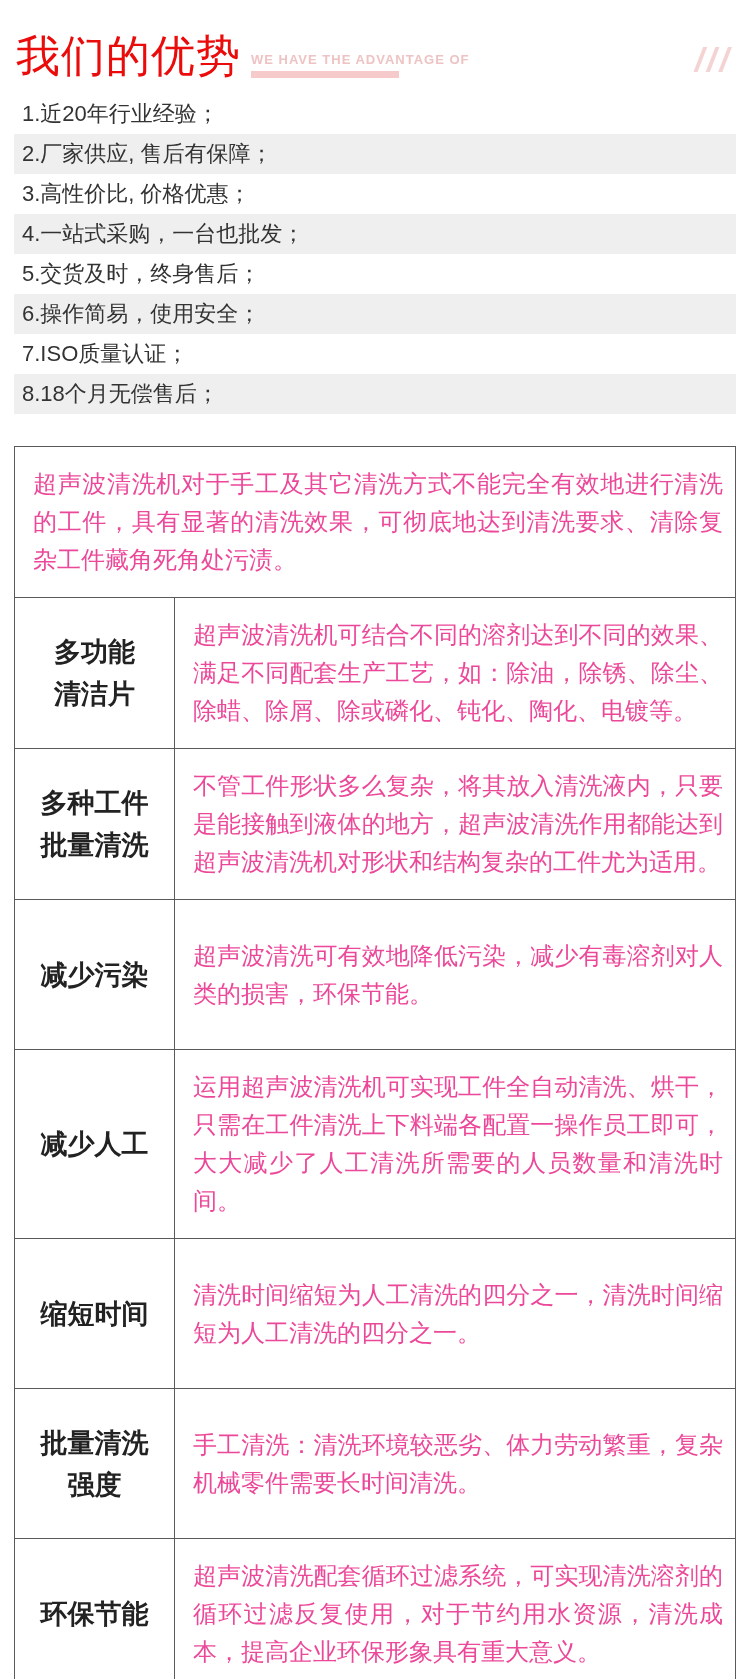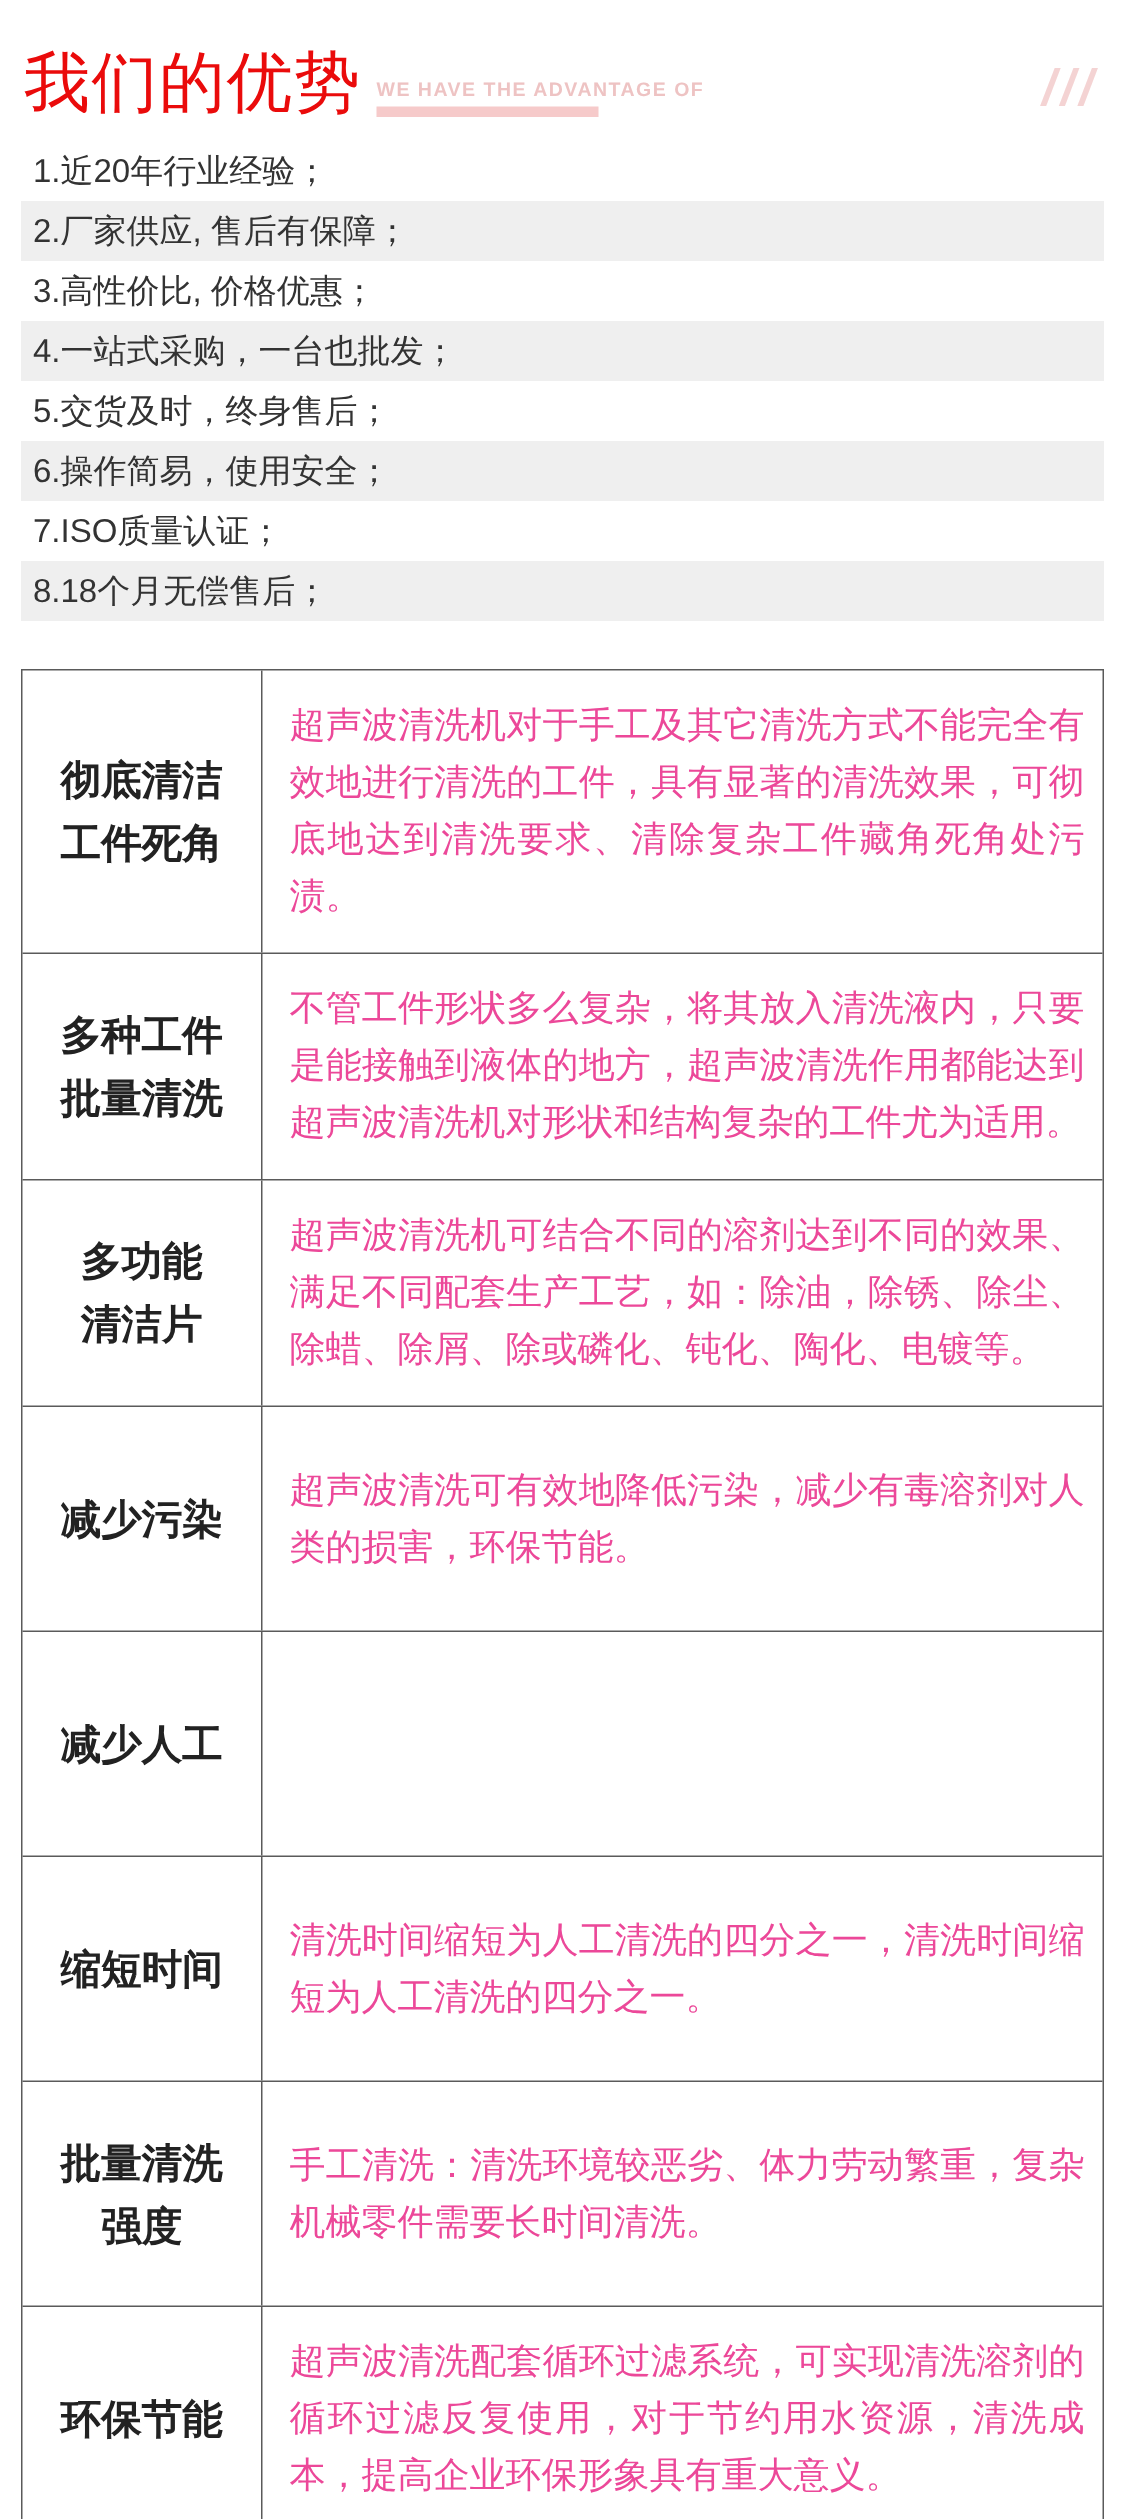--- a/index.html
+++ b/index.html
@@ -135,44 +135,43 @@
     <li>6.操作简易，使用安全；</li>
 
     <li>7.ISO质量认证；</li>
 
     <li>8.18个月无偿售后；</li>
   </ul>
 
 <div class="adv-table">
 
     <div class="adv-row">
-      <div class="adv-label">彻底清洁
-工件死角</div>
       <div class="adv-desc">超声波清洗机对于手工及其它清洗方式不能完全有效地进行清洗的工件，具有显著的清洗效果，可彻底地达到清洗要求、清除复杂工件藏角死角处污渍。</div>
+    </div>
+
+    <div class="adv-row">
+      <div class="adv-label">多功能
+清洁片</div>
+      <div class="adv-desc">超声波清洗机可结合不同的溶剂达到不同的效果、满足不同配套生产工艺，如：除油，除锈、除尘、除蜡、除屑、除或磷化、钝化、陶化、电镀等。</div>
     </div>
 
     <div class="adv-row">
       <div class="adv-label">多种工件
 批量清洗</div>
       <div class="adv-desc">不管工件形状多么复杂，将其放入清洗液内，只要是能接触到液体的地方，超声波清洗作用都能达到超声波清洗机对形状和结构复杂的工件尤为适用。</div>
     </div>
 
     <div class="adv-row">
-      <div class="adv-label">多功能
-清洁片</div>
-      <div class="adv-desc">超声波清洗机可结合不同的溶剂达到不同的效果、满足不同配套生产工艺，如：除油，除锈、除尘、除蜡、除屑、除或磷化、钝化、陶化、电镀等。</div>
-    </div>
-
-    <div class="adv-row">
       <div class="adv-label">减少污染</div>
       <div class="adv-desc">超声波清洗可有效地降低污染，减少有毒溶剂对人类的损害，环保节能。</div>
     </div>
 
     <div class="adv-row">
       <div class="adv-label">减少人工</div>
+      <div class="adv-desc">运用超声波清洗机可实现工件全自动清洗、烘干，只需在工件清洗上下料端各配置一操作员工即可，大大减少了人工清洗所需要的人员数量和清洗时间。</div>
     </div>
 
     <div class="adv-row">
       <div class="adv-label">缩短时间</div>
       <div class="adv-desc">清洗时间缩短为人工清洗的四分之一，清洗时间缩短为人工清洗的四分之一。</div>
     </div>
 
     <div class="adv-row">
       <div class="adv-label">批量清洗
 强度</div>

